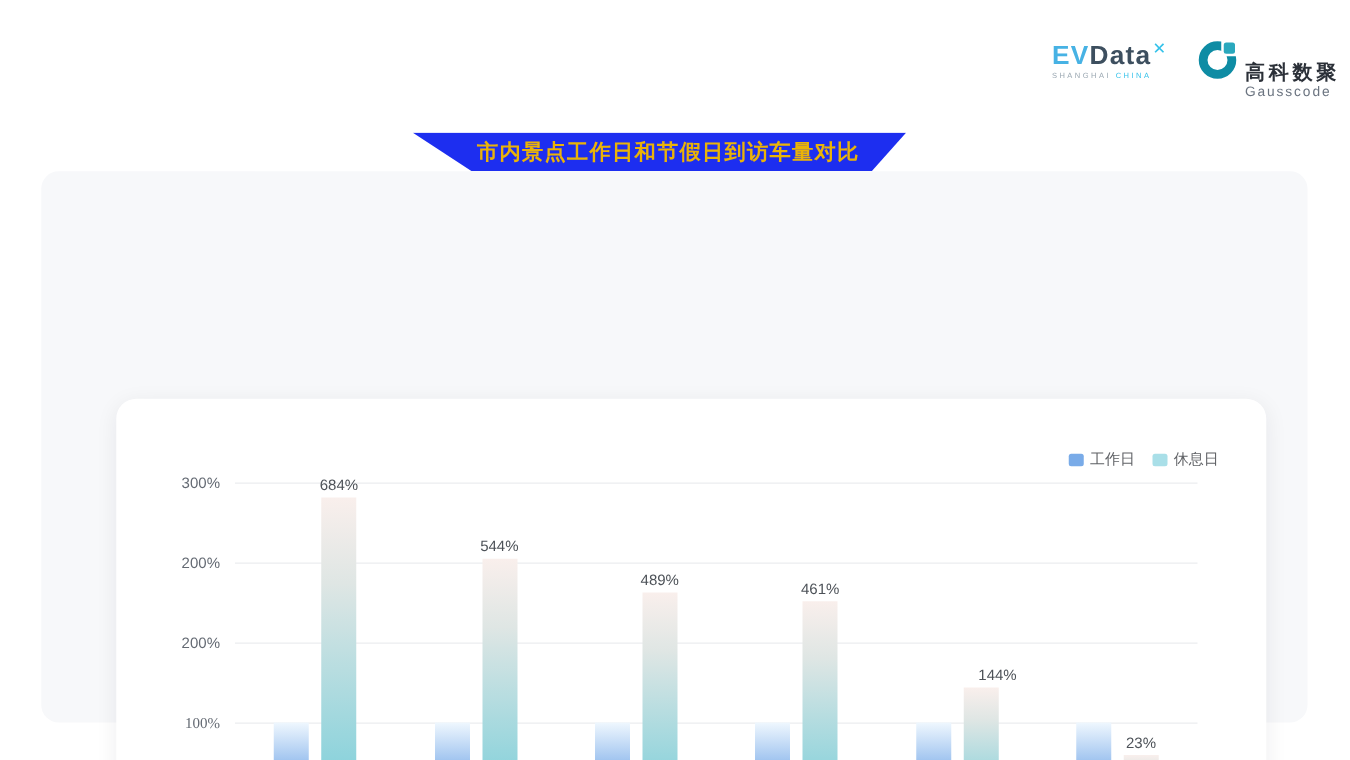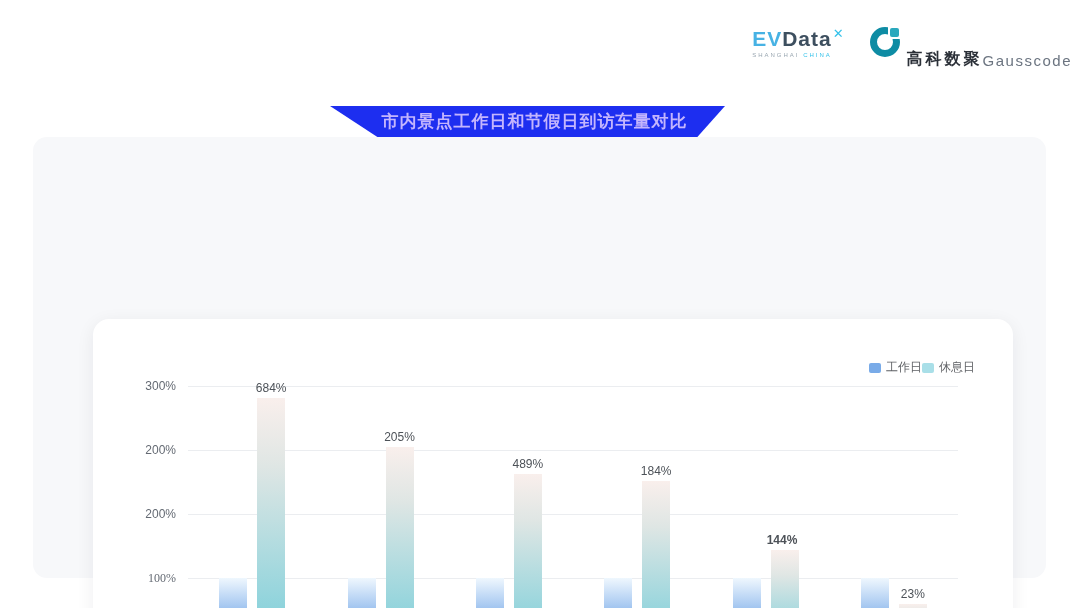--- a/index.html
+++ b/index.html
@@ -13,42 +13,42 @@
   .evdata-main .ev{color:#47b2e4;}
   .evdata-main .dta{color:#3d4f5f;}
   .evdata-main .sup{color:#35c2ea;font-size:13px;vertical-align:8px;margin-left:1px;}
   .evdata-sub{font-size:6px;letter-spacing:2px;color:#9aa7b1;margin-top:3px;}
   .evdata-sub .cyan{color:#35c2ea;}
   .gauss{display:flex;align-items:center;gap:6px;}
   .gicon{position:relative;width:32px;height:32px;}
   .gicon .ring{position:absolute;left:1px;top:1px;width:16px;height:16px;border:7px solid #0e8ca4;border-radius:50%;}
   .gicon .cut{position:absolute;right:0;top:0;width:13px;height:13px;background:#fff;}
   .gicon .dot{position:absolute;right:2px;top:2px;width:9px;height:9px;border-radius:2px;background:#2aa8bd;}
-  .gtext{display:flex;flex-direction:row;line-height:1;margin-top:35px;}
+  .gtext{display:flex;flex-direction:column;line-height:1;margin-top:35px;}
   .gcn{font-size:16px;font-weight:bold;color:#2b3038;letter-spacing:3px;}
-  .gen{font-size:15px;color:#6b7480;letter-spacing:1.5px;margin-top:2px;}
+  .gen{font-size:11px;color:#6b7480;letter-spacing:1.5px;margin-top:2px;}
 
   
   .banner{position:absolute;left:330px;top:106px;width:395px;height:31px;background:#1d2ef0;
           clip-path:polygon(0 0,100% 0,93% 100%,12% 100%);
           display:flex;align-items:center;justify-content:center;padding-left:14px;box-sizing:border-box;}
-  .banner span{color:#c4b5fd;font-size:17px;font-weight:bold;letter-spacing:1px;}
+  .banner span{color:#eab308;font-size:17px;font-weight:bold;letter-spacing:1px;}
 
   
   .panel{position:absolute;left:33px;top:137px;width:1013px;height:441px;background:#f7f8fa;border-radius:14px;}
   .card{position:absolute;left:60px;top:182px;width:920px;height:376px;background:#fff;border-radius:16px;
         box-shadow:0 4px 18px rgba(31,35,41,.07);}
 
   
   .plot{position:absolute;inset:0;}
   .grid-line{position:absolute;height:1px;background:#ebedf0;}
   .ytick{position:absolute;width:70px;text-align:right;font-size:12px;color:#646a73;}
   .bar{position:absolute;}
   .val-label{position:absolute;font-size:12px;color:#4d5258;text-align:center;width:60px;}
-  .legend{position:absolute;top:40px;right:38px;display:flex;align-items:center;}
+  .legend{position:absolute;top:40px;right:38px;display:flex;align-items:center;gap:14px;}
   .legend-item{display:flex;align-items:center;gap:5px;cursor:pointer;}
   .legend-swatch{width:12px;height:10px;border-radius:2px;}
   .legend-label{font-size:12px;color:#606266;}
 </style>
 </head>
 <body>
 
 <div class="stage">
 
   <header class="logos">
@@ -92,30 +92,30 @@
           <div class="ytick" style="left: 13px; top: 188px;">200%</div>
           <div class="grid-line" style="left: 95px; width: 770px; top: 131px;"></div>
           <div class="ytick" style="left: 13px; top: 124px;">200%</div>
           <div class="grid-line" style="left: 95px; width: 770px; top: 67px;"></div>
           <div class="ytick" style="left: 13px; top: 60px;">300%</div>
           <div class="bar" style="left: 126.167px; width: 28px; top: 259px; height: 64px; background: linear-gradient(rgb(239, 247, 254) 0%, rgb(157, 194, 239) 50%, rgb(74, 126, 216) 100%);"></div>
           <div class="bar" style="left: 164.167px; width: 28px; top: 79.16px; height: 243.84px; background: linear-gradient(rgb(249, 239, 236) 0%, rgb(223, 230, 228) 28%, rgb(123, 207, 218) 100%);"></div>
           <div class="val-label" style="left: 148.167px; top: 62.16px;">684%</div>
           <div class="bar" style="left: 254.5px; width: 28px; top: 259px; height: 64px; background: linear-gradient(rgb(239, 247, 254) 0%, rgb(157, 194, 239) 50%, rgb(74, 126, 216) 100%);"></div>
           <div class="bar" style="left: 292.5px; width: 28px; top: 128.44px; height: 194.56px; background: linear-gradient(rgb(249, 239, 236) 0%, rgb(223, 230, 228) 28%, rgb(123, 207, 218) 100%);"></div>
-          <div class="val-label" style="left: 276.5px; top: 111.44px;">205%</div>
+          <div class="val-label" style="left: 276.5px; top: 111.44px;">544%</div>
           <div class="bar" style="left: 382.833px; width: 28px; top: 259px; height: 64px; background: linear-gradient(rgb(239, 247, 254) 0%, rgb(157, 194, 239) 50%, rgb(74, 126, 216) 100%);"></div>
           <div class="bar" style="left: 420.833px; width: 28px; top: 155.32px; height: 167.68px; background: linear-gradient(rgb(249, 239, 236) 0%, rgb(223, 230, 228) 28%, rgb(123, 207, 218) 100%);"></div>
           <div class="val-label" style="left: 404.833px; top: 138.32px;">489%</div>
           <div class="bar" style="left: 511.167px; width: 28px; top: 259px; height: 64px; background: linear-gradient(rgb(239, 247, 254) 0%, rgb(157, 194, 239) 50%, rgb(74, 126, 216) 100%);"></div>
           <div class="bar" style="left: 549.167px; width: 28px; top: 162.36px; height: 160.64px; background: linear-gradient(rgb(249, 239, 236) 0%, rgb(223, 230, 228) 28%, rgb(123, 207, 218) 100%);"></div>
-          <div class="val-label" style="left: 533.167px; top: 145.36px;">184%</div>
+          <div class="val-label" style="left: 533.167px; top: 145.36px;">461%</div>
           <div class="bar" style="left: 639.5px; width: 28px; top: 259px; height: 64px; background: linear-gradient(rgb(239, 247, 254) 0%, rgb(157, 194, 239) 50%, rgb(74, 126, 216) 100%);"></div>
           <div class="bar" style="left: 677.5px; width: 28px; top: 230.84px; height: 92.16px; background: linear-gradient(rgb(249, 239, 236) 0%, rgb(223, 230, 228) 28%, rgb(123, 207, 218) 100%);"></div>
-          <div class="val-label" style="left: 659px; top: 213.84px; font-weight: bold;">144%</div>
+          <div class="val-label" style="left: 675px; top: 213.84px;">144%</div>
           <div class="bar" style="left: 767.833px; width: 28px; top: 259px; height: 64px; background: linear-gradient(rgb(239, 247, 254) 0%, rgb(157, 194, 239) 50%, rgb(74, 126, 216) 100%);"></div>
           <div class="bar" style="left: 805.833px; width: 28px; top: 284.6px; height: 38.4px; background: linear-gradient(rgb(249, 239, 236) 0%, rgb(223, 230, 228) 28%, rgb(123, 207, 218) 100%);"></div>
           <div class="val-label" style="left: 789.833px; top: 267.6px;">23%</div>
         </div>
     </div>
   </section>
 
 </div>
 
 </body></html>

